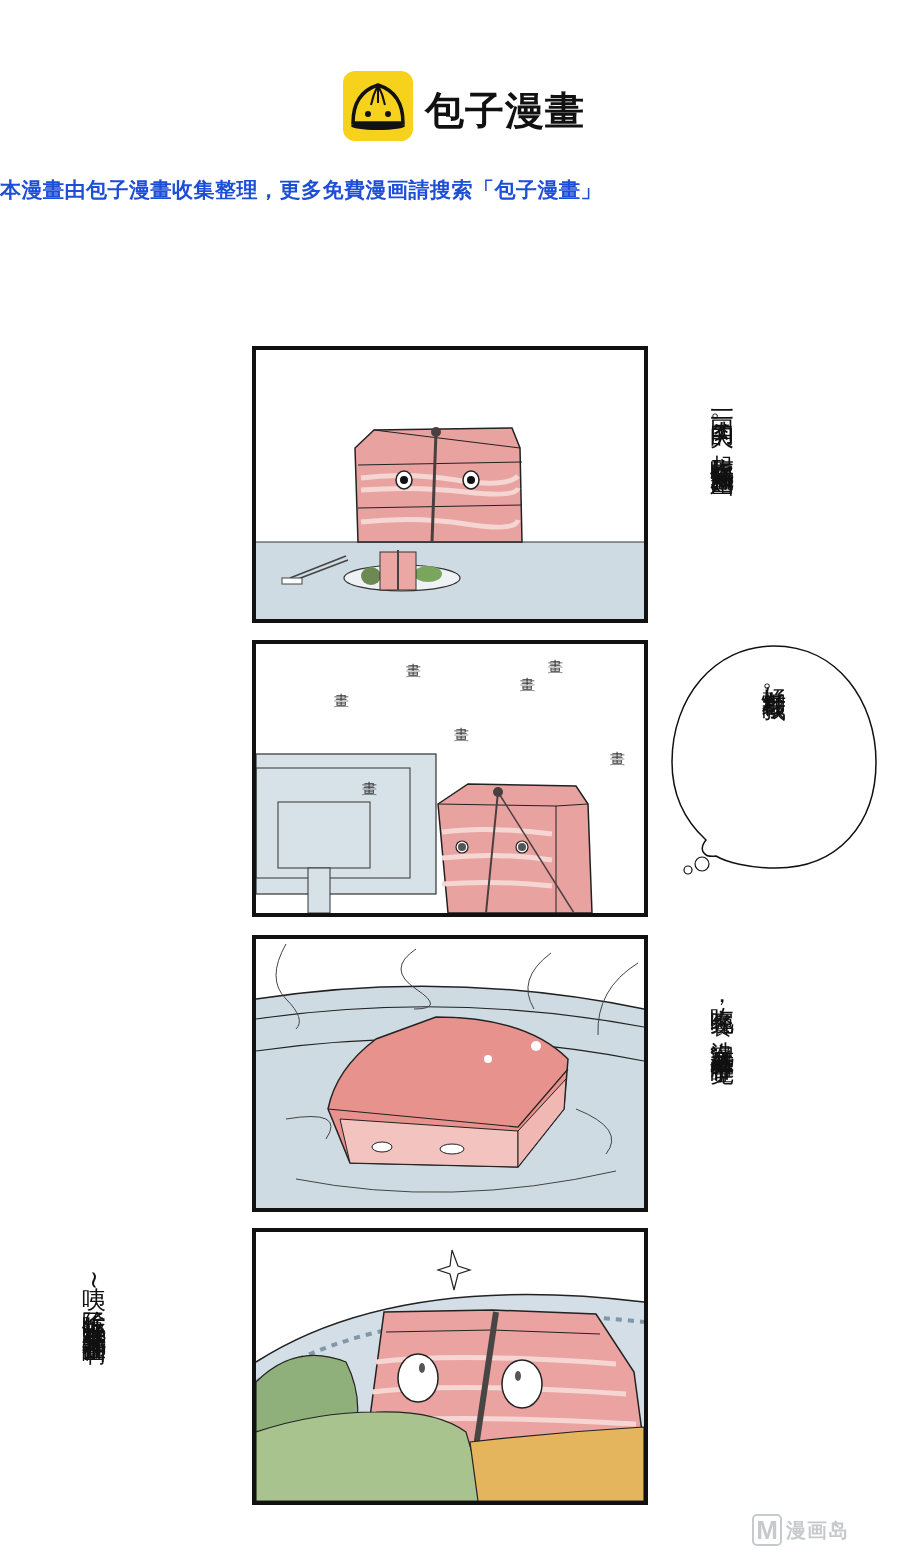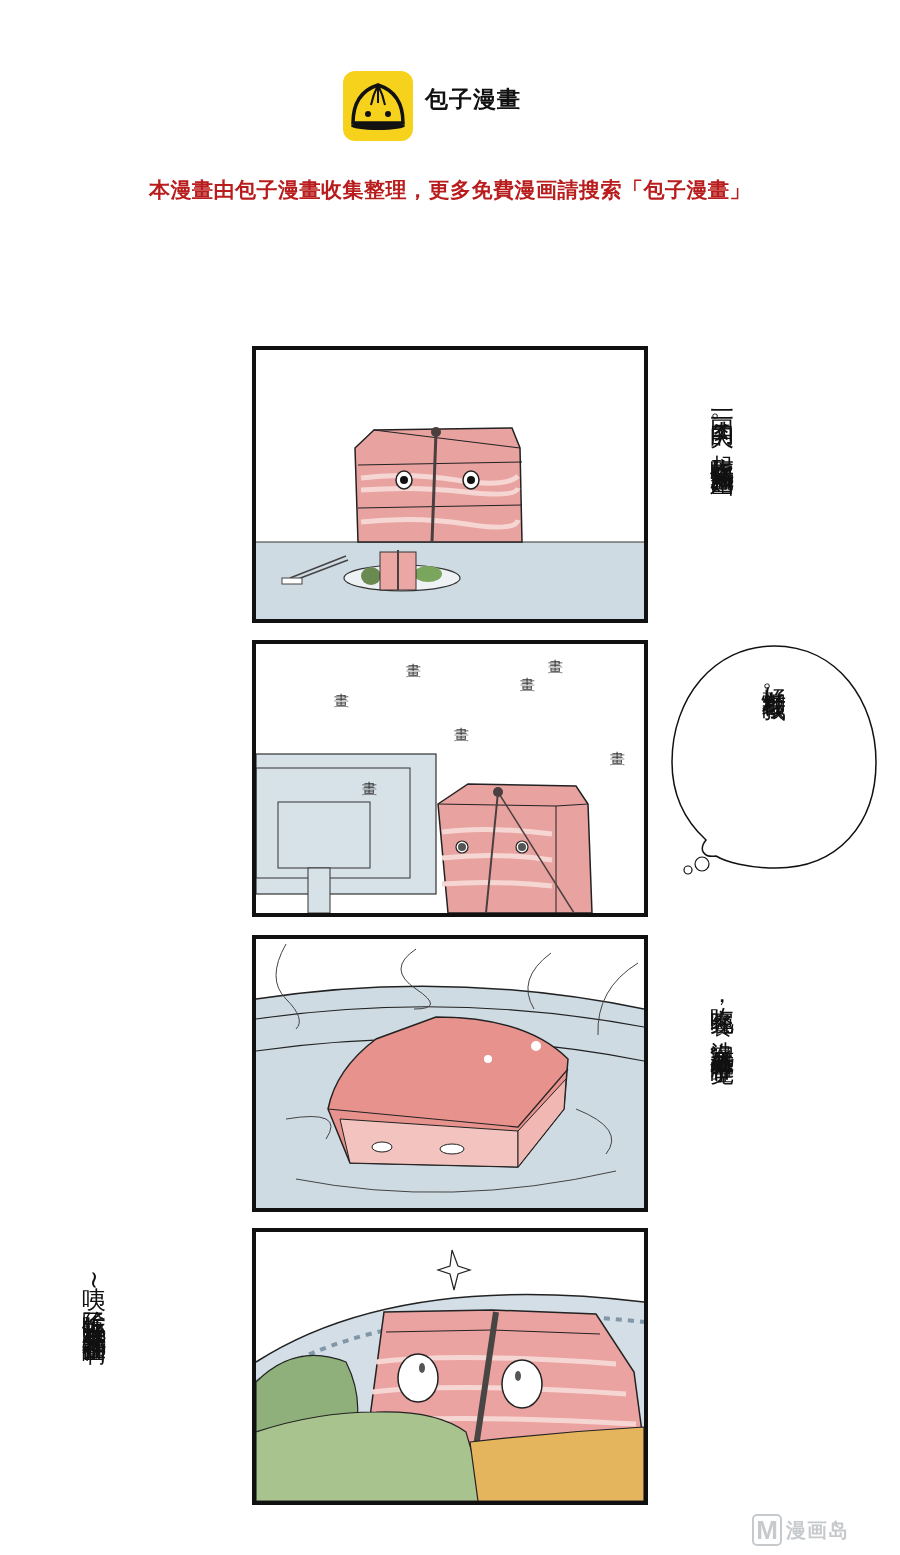--- a/index.html
+++ b/index.html
@@ -1,21 +1,21 @@
 <!DOCTYPE html>
 <html><head>
 <meta charset="utf-8">
 <style>
   * { box-sizing: border-box; margin: 0; padding: 0; }
   html, body { width: 900px; height: 1555px; background: #ffffff; overflow: hidden; }
   body { position: relative; font-family: "DejaVu Sans", "Liberation Sans", sans-serif; color: #111; }
 
   .logo { position: absolute; left: 343px; top: 71px; width: 70px; height: 70px; background: #f7d21d; border-radius: 12px; overflow: hidden; }
-  .brand { position: absolute; left: 425px; top: 84px; font-size: 23px; font-weight: bold; color: #111; letter-spacing: 1px; }
-  .notice { position: absolute; left: 0; width: 900px; top: 176px; text-align: center; font-size: 21px; font-weight: bold; color: #b91c1c; letter-spacing: 0.5px; }
+  .brand { position: absolute; left: 425px; top: 84px; font-size: 39px; font-weight: bold; color: #111; letter-spacing: 1px; }
+  .notice { position: absolute; left: 0; width: 900px; top: 176px; text-align: left; font-size: 21px; font-weight: bold; color: #1d4ed8; letter-spacing: 0.5px; }
 
   .panel { position: absolute; left: 252px; width: 396px; border: 4px solid #111; background: #fff; overflow: hidden; }
   .panel svg { display: block; width: 100%; height: 100%; }
   #p1 { top: 346px; height: 277px; }
   #p2 { top: 640px; height: 277px; }
   #p3 { top: 935px; height: 277px; }
   #p4 { top: 1228px; height: 277px; }
 
   .vtext { position: absolute; writing-mode: vertical-rl; font-size: 24px; line-height: 44px; color: #111; letter-spacing: 2px; }
   #cap1 { left: 700px; top: 398px; height: 210px; }

